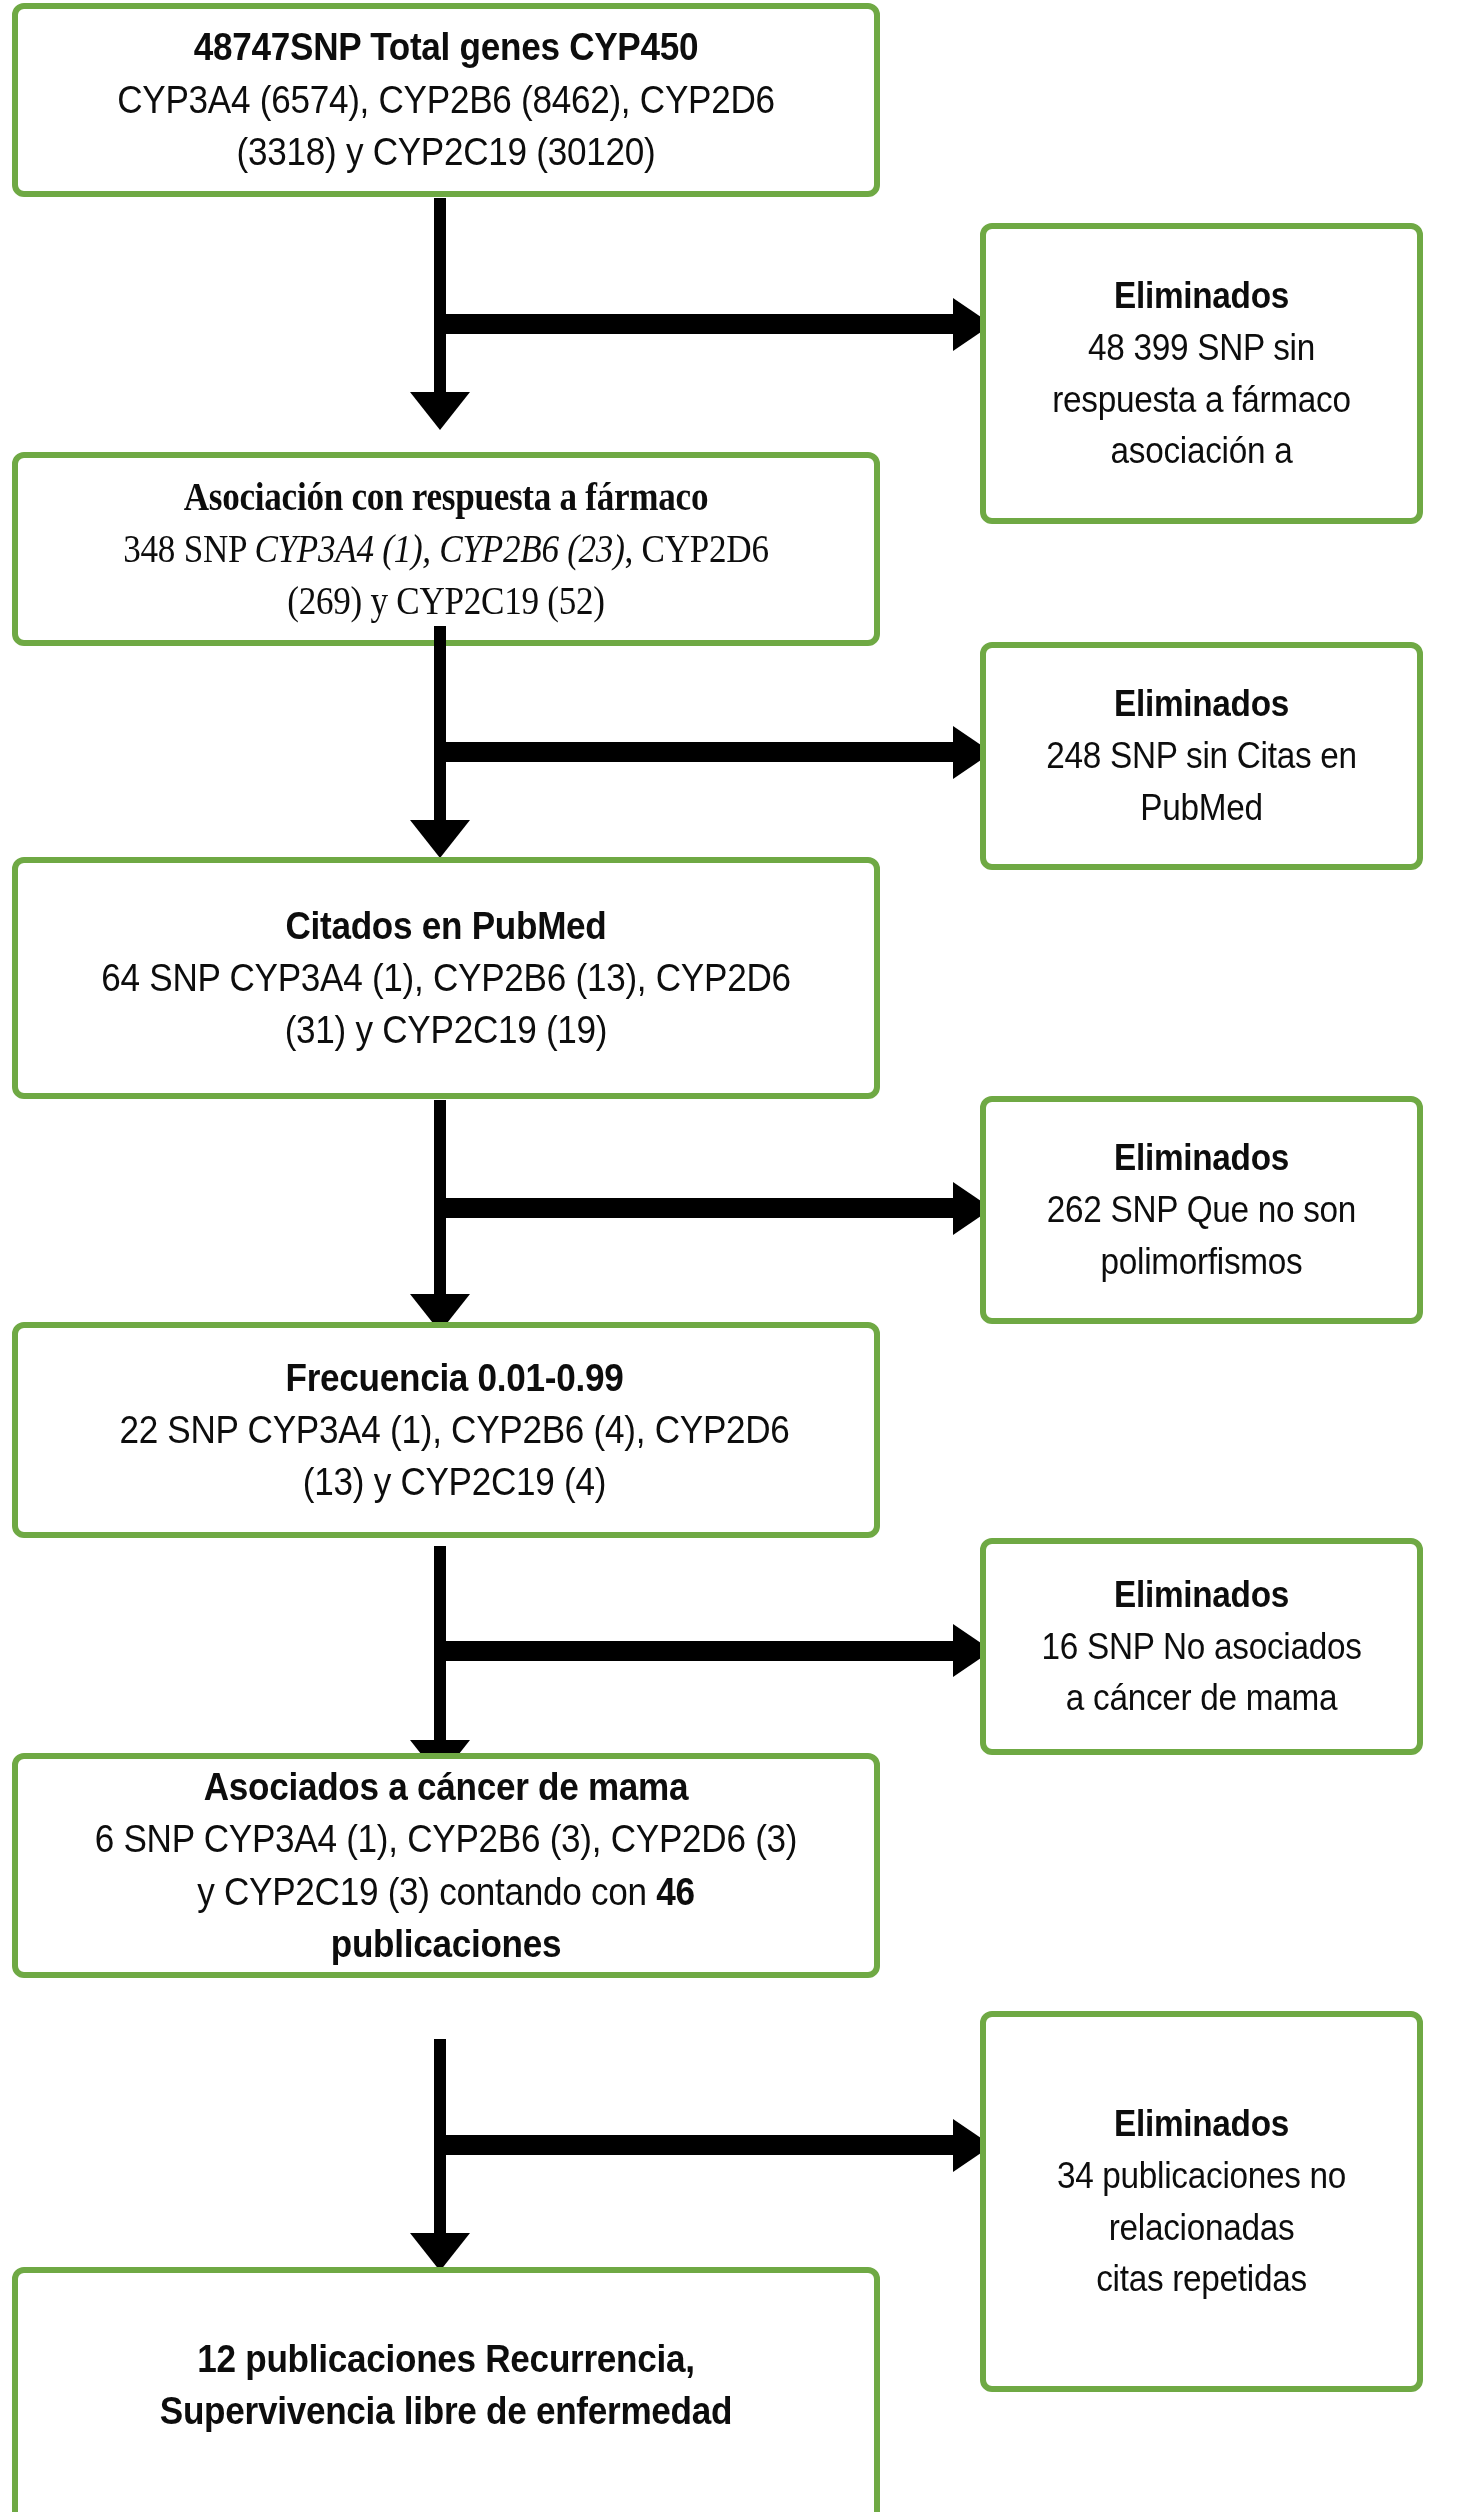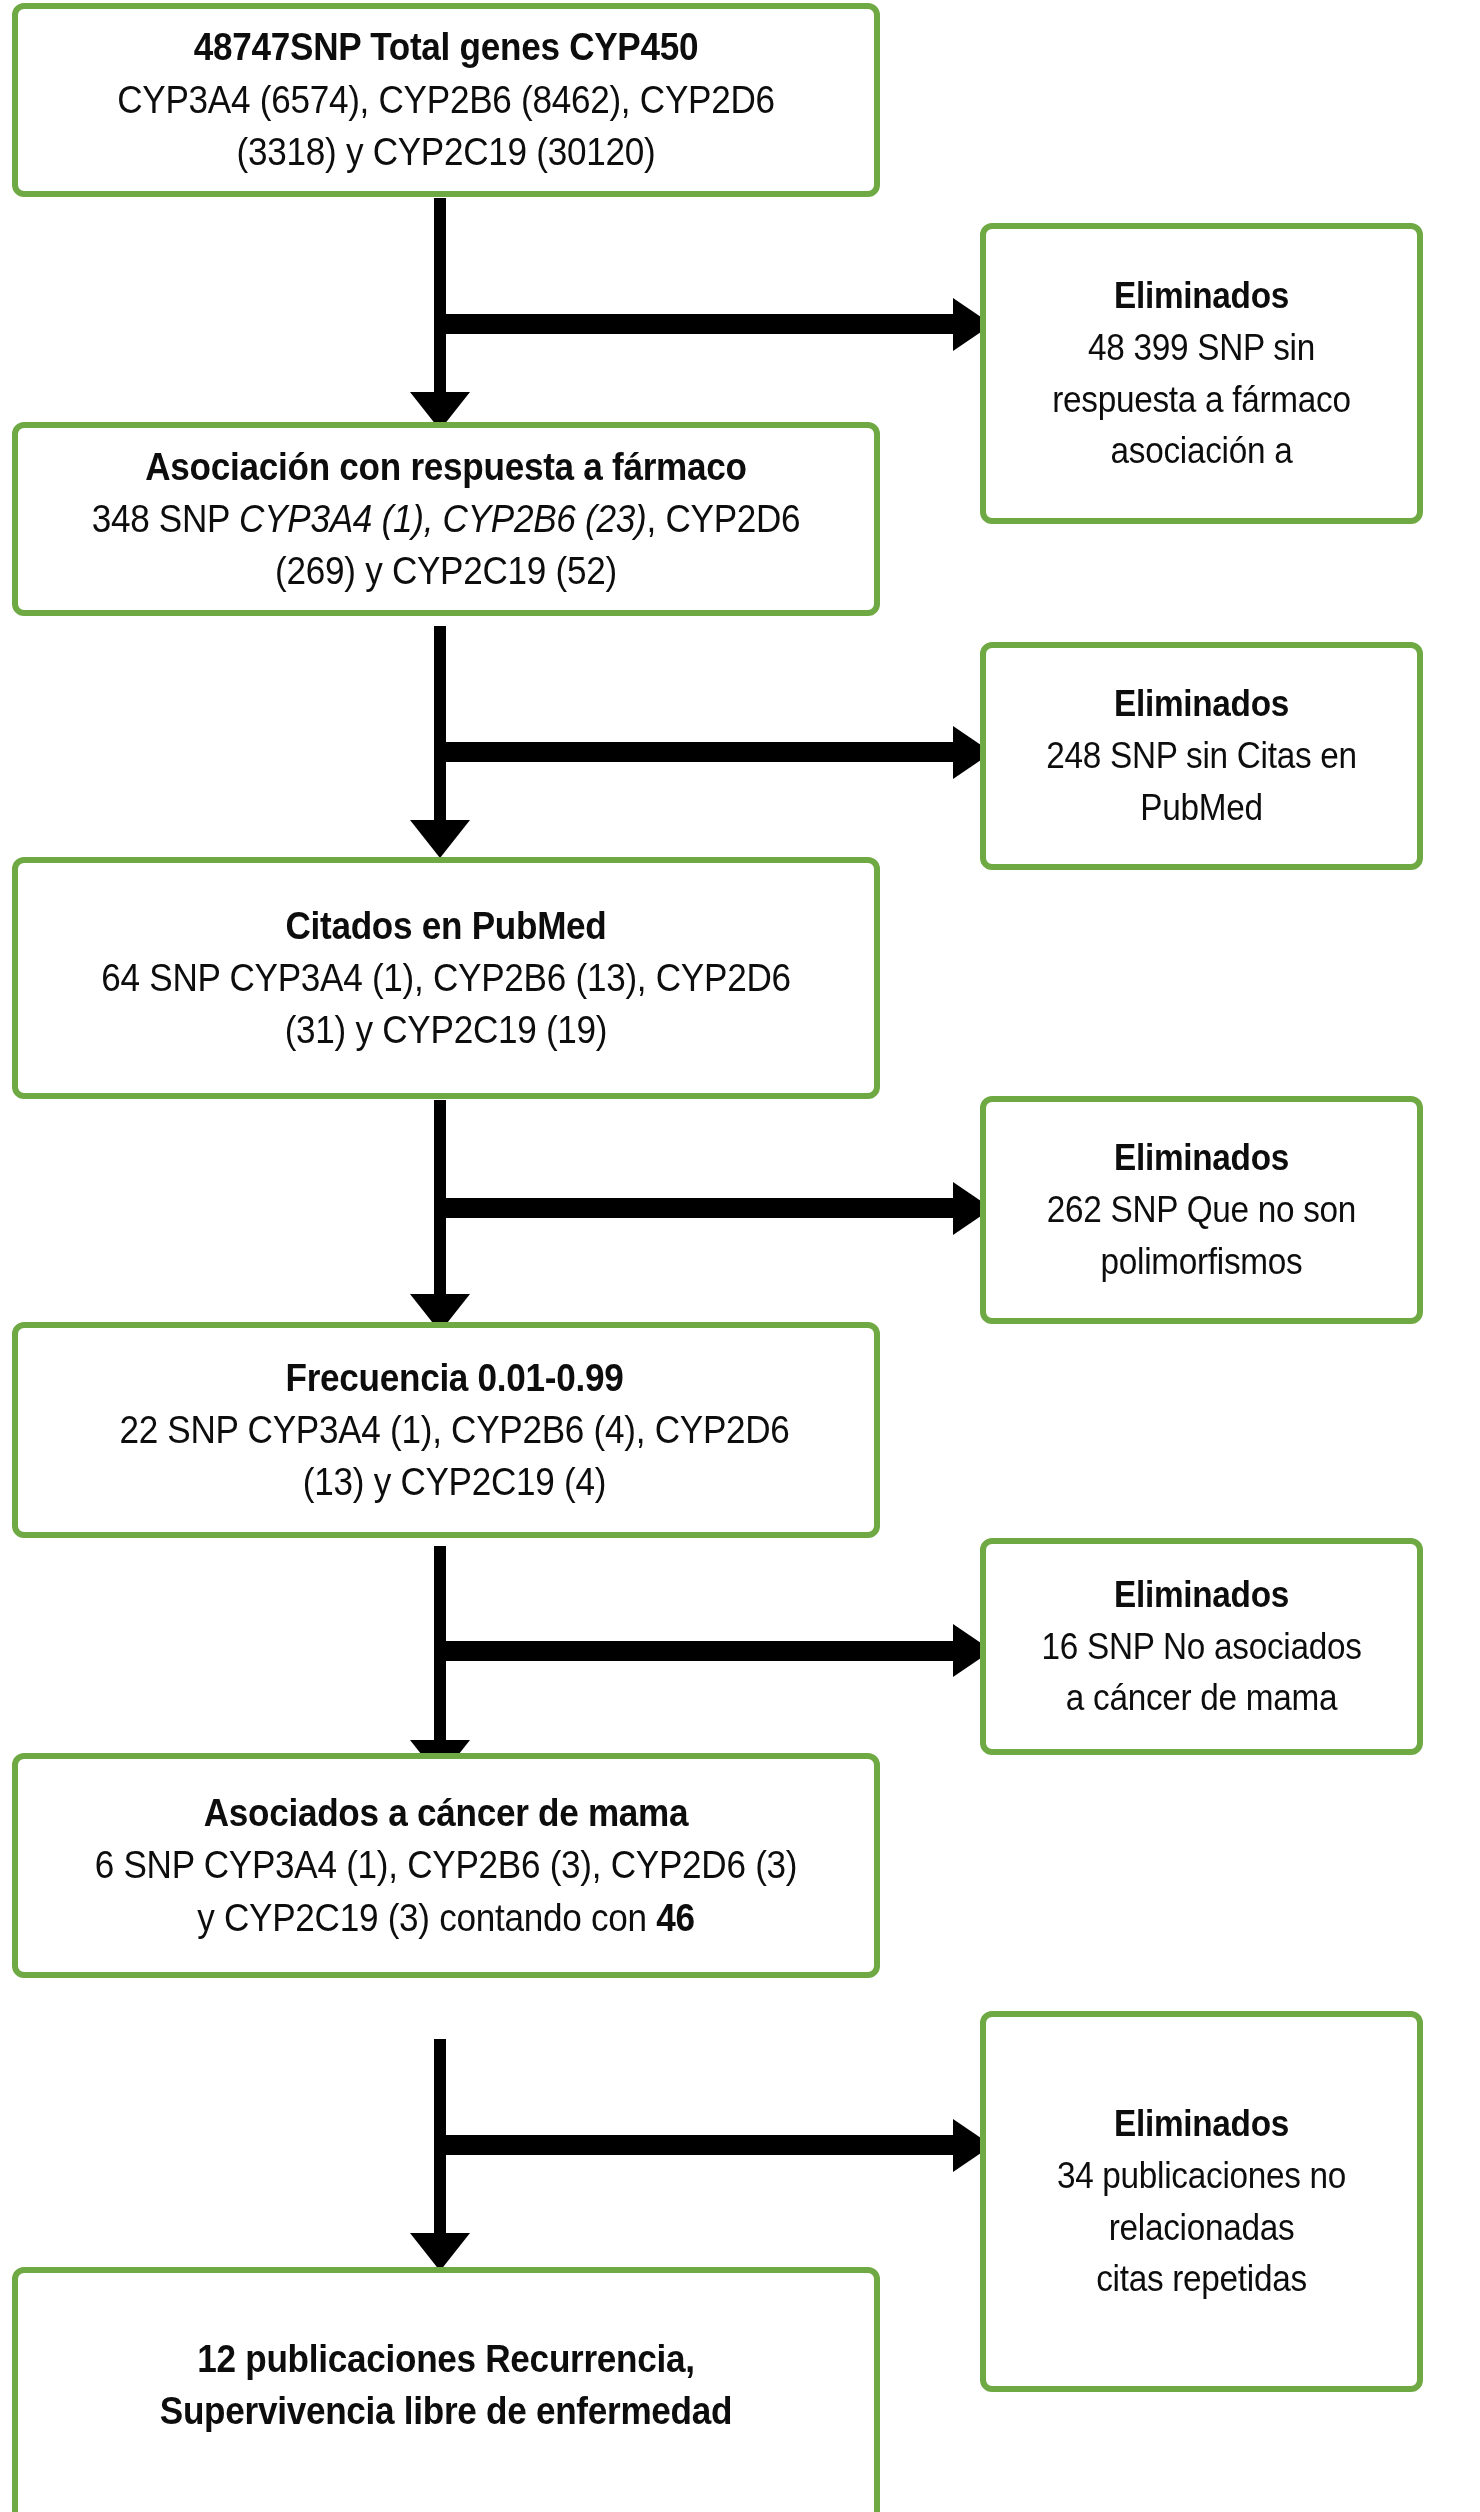--- a/index.html
+++ b/index.html
@@ -75,21 +75,21 @@
         <span class="ln">48 399 SNP sin</span>
       </p>
     <p>
         <span class="ln">respuesta a fármaco</span>
       </p>
     <p>
         <span class="ln">asociación a</span>
       </p>
   </div>
 
-  <div class="box left" style="top:422px;height:194px;">
+  <div class="box left" style="top:452px;height:194px;font-family:Liberation Serif, serif;">
     <p>
         <span class="ln hd">Asociación con respuesta a fármaco</span>
       </p>
     <p>
         <span class="ln"><span>348 SNP </span><span class="it">CYP3A4 (1), CYP2B6 (23)</span><span>, CYP2D6</span></span>
       </p>
     <p>
         <span class="ln">(269) y CYP2C19 (52)</span>
       </p>
   </div>
@@ -172,20 +172,23 @@
   <div class="box left" style="top:1753px;height:225px;">
     <p>
         <span class="ln hd">Asociados a cáncer de mama</span>
       </p>
     <p>
         <span class="ln">6 SNP CYP3A4 (1), CYP2B6 (3), CYP2D6 (3)</span>
       </p>
     <p>
         <span class="ln"><span>y CYP2C19 (3) contando con </span><span class="bd">46</span></span>
       </p>
+    <p>
+        <span class="ln bd">publicaciones</span>
+      </p>
   </div>
 
   <div class="vstem" style="top:2039px;height:198px;"></div>
   <div class="vhead" style="top:2233px;"></div>
   <div class="hbar" style="top:2135px;width:523px;"></div>
   <div class="hhead" style="left:953px;top:2119px;"></div>
 
   <div class="box right" style="top:2011px;height:381px;">
     <p>
         <span class="ln hd">Eliminados</span>

